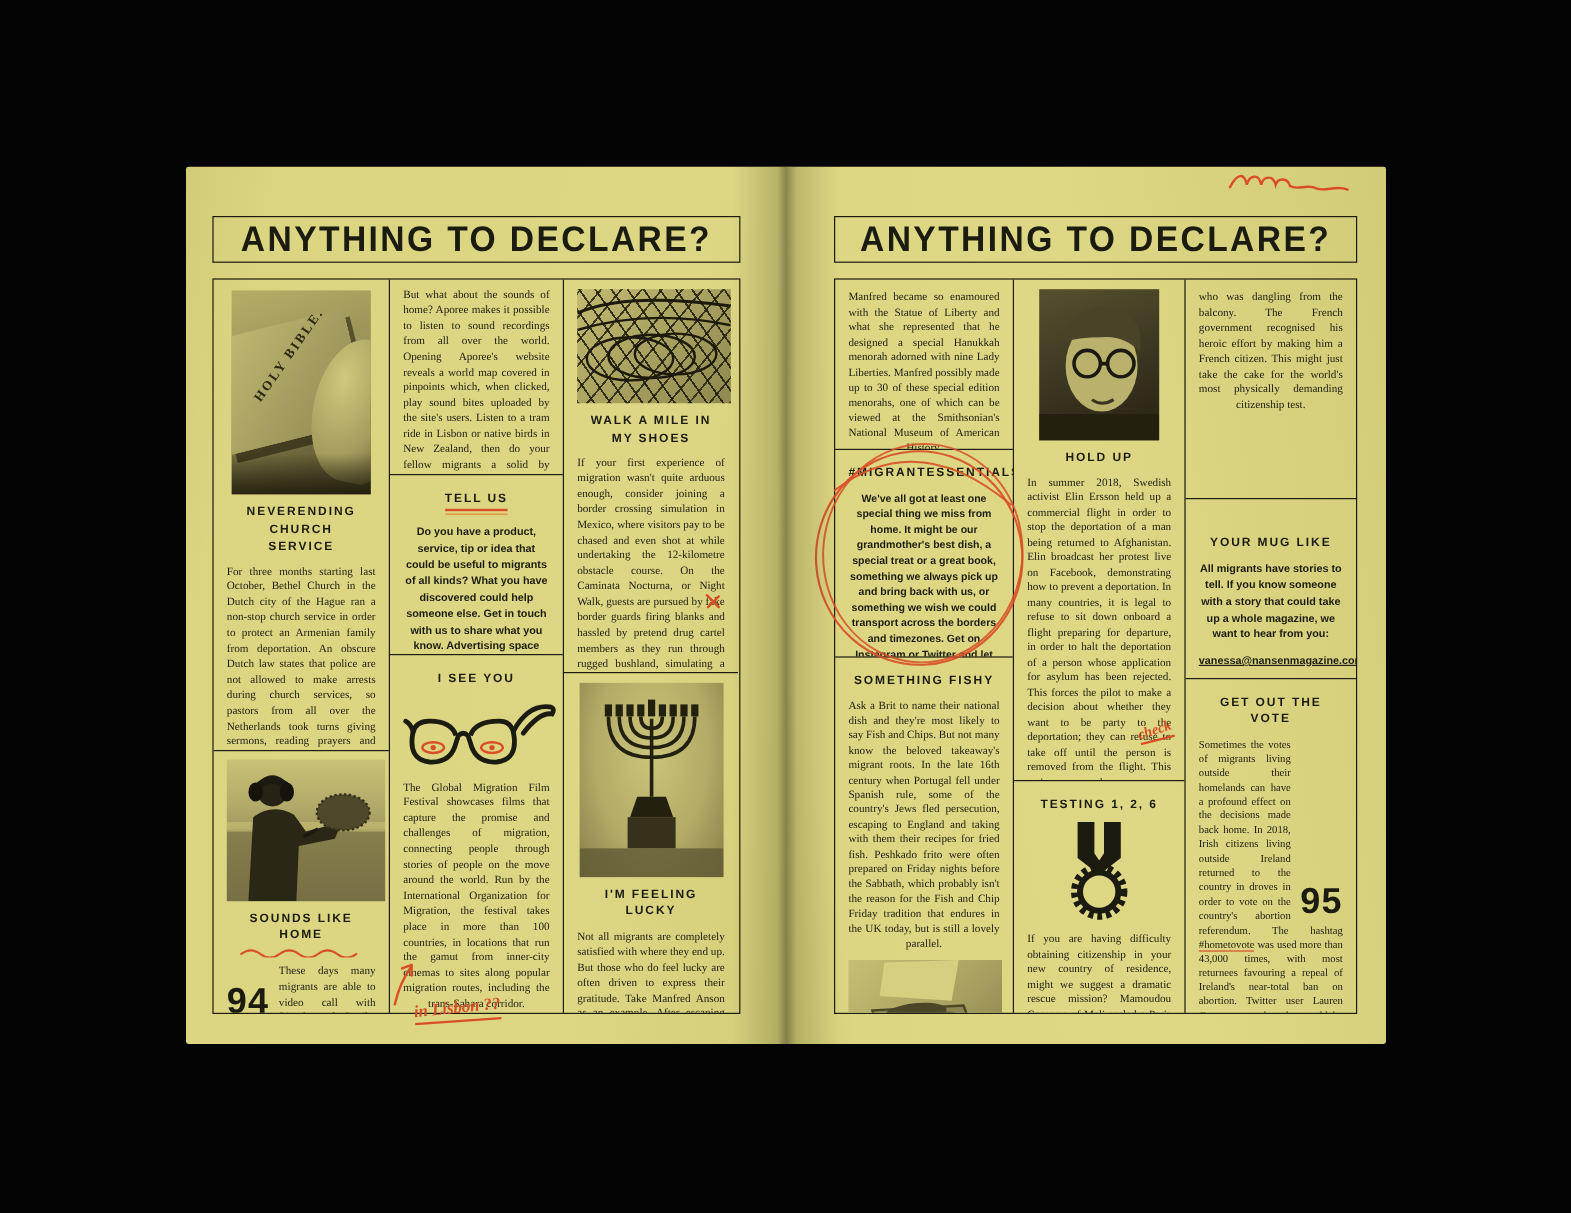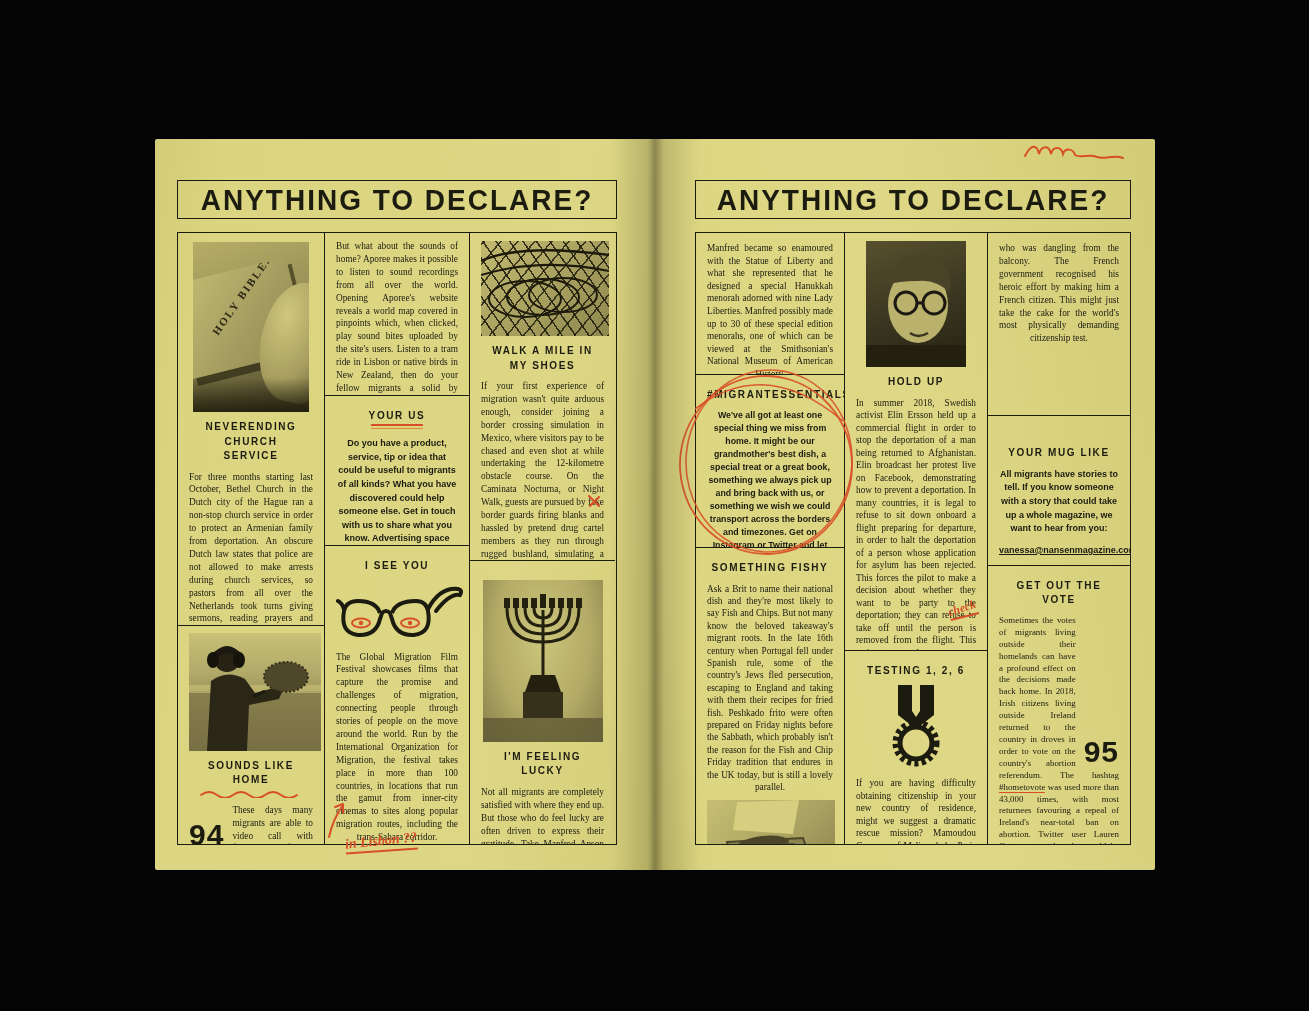--- a/index.html
+++ b/index.html
@@ -102,21 +102,21 @@
         </div>
       </div>
 
       <div class="col" style="width:145px;">
         <div class="sec" style="height:163px;">
           <p class="serif-body">But what about the sounds of home? Aporee makes it possible to listen to sound recordings from all over the world. Opening Aporee's website reveals a world map covered in pinpoints which, when clicked, play sound bites uploaded by the site's users. Listen to a tram ride in Lisbon or native birds in New Zealand, then do your fellow migrants a solid by recording some sound from wherever you are.</p>
 
         </div>
 
         <div class="sec" style="height:150px;">
-          <div class="col-heading" style="margin-bottom:3px;">YOUR US</div>
+          <div class="col-heading" style="margin-bottom:3px;">TELL US</div>
           <div class="underline-double">
             <div style="background:#d84e27;"></div>
             <div style="background:#e08a34;"></div>
           </div>
           <p class="sans-body">Do you have a product, service, tip or idea that could be useful to migrants of all kinds? What you have discovered could help someone else. Get in touch with us to share what you know. Advertising space also available:</p>
 
         </div>
 
         <div class="sec" style="height:300px;">
           <div class="col-heading">I SEE YOU</div>
@@ -151,21 +151,21 @@
             </svg>
           </div>
           <div class="col-heading">WALK A MILE IN MY SHOES</div>
           <p class="serif-body">If your first experience of migration wasn't quite arduous enough, consider joining a border crossing simulation in Mexico, where visitors pay to be chased and even shot at while undertaking the 12-kilometre obstacle course. On the Caminata Nocturna, or Night Walk, guests are pursued by fake border guards firing blanks and hassled by pretend drug cartel members as they run through rugged bushland, simulating a border crossing from Mexico to the US.</p>
           <svg width="14" height="14" viewBox="0 0 14 14" class="annotation" style="right:14px; bottom:52px;">
             <path d="M2 2 L12 12 M12 3 L3 12" stroke="#d84e27" stroke-width="2" stroke-linecap="round"></path>
           </svg>
 
         </div>
 
-        <div class="sec" style="height:285px; padding-top:17px;">
+        <div class="sec" style="height:285px; padding-top:6px;">
           <div class="photo" style="width:120px; height:162px; background:radial-gradient(ellipse at 50% 35%, #ccc57b 0%, #b3ab66 55%, #857d49 100%);">
             <svg width="120" height="162" viewBox="0 0 120 162">
               <g stroke="#23200f" stroke-width="3" fill="none">
                 <path d="M60 95 L60 30"></path>
                 <path d="M24 28 Q24 62 60 62"></path>
                   <path d="M96 28 Q96 62 60 62"></path>
                 <path d="M33 28 Q33 54 60 54"></path>
                   <path d="M87 28 Q87 54 60 54"></path>
                 <path d="M42 28 Q42 46 60 46"></path>
                   <path d="M78 28 Q78 46 60 46"></path>

